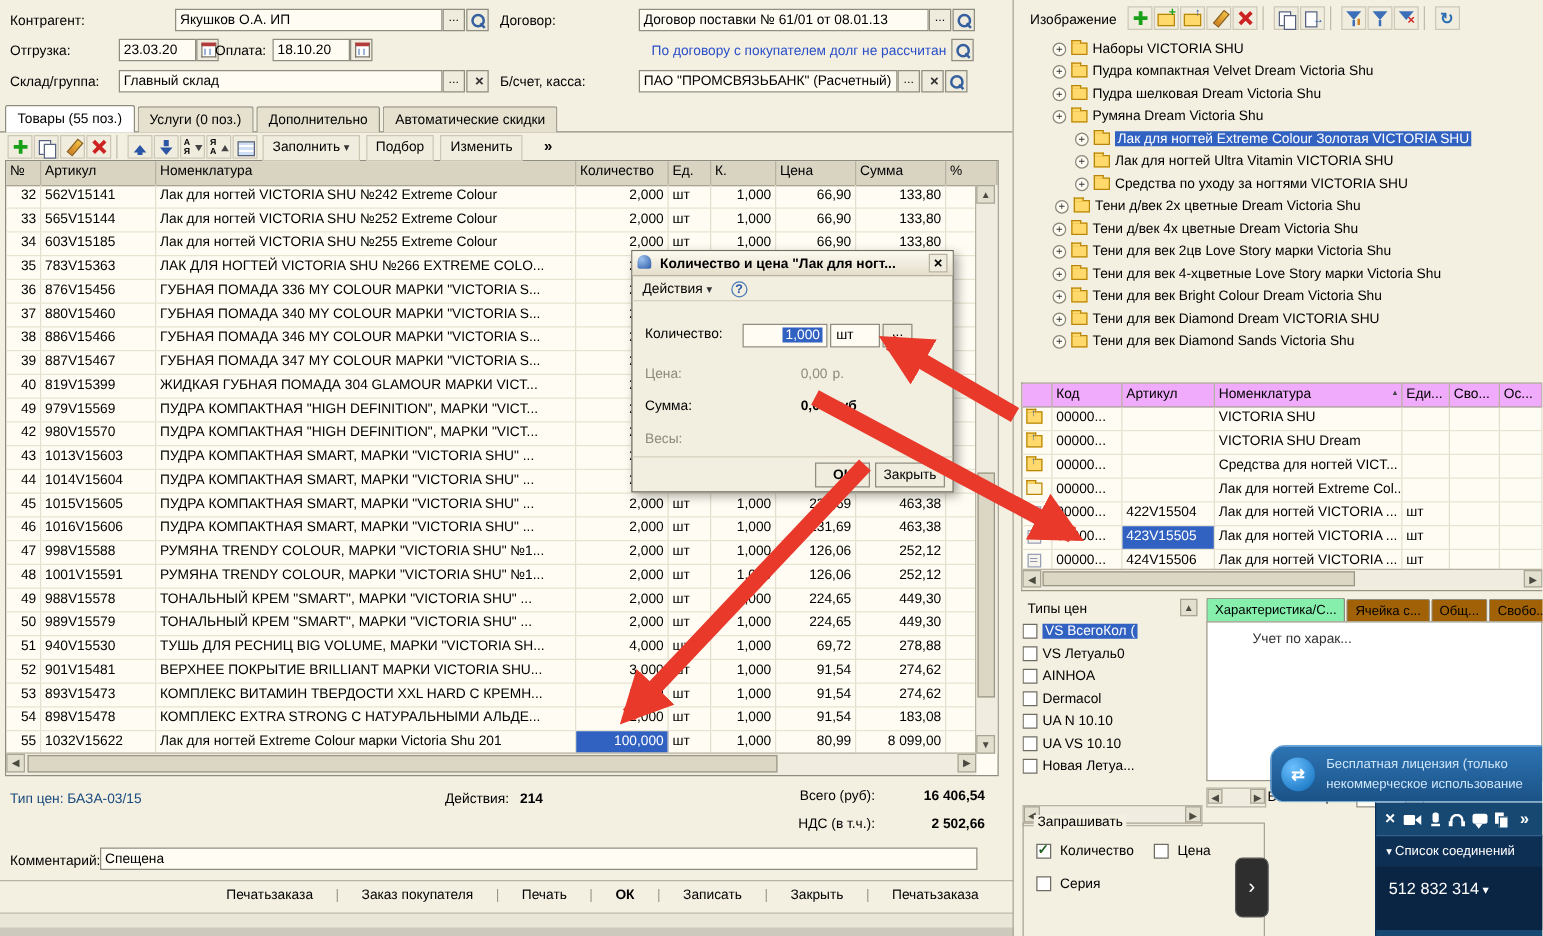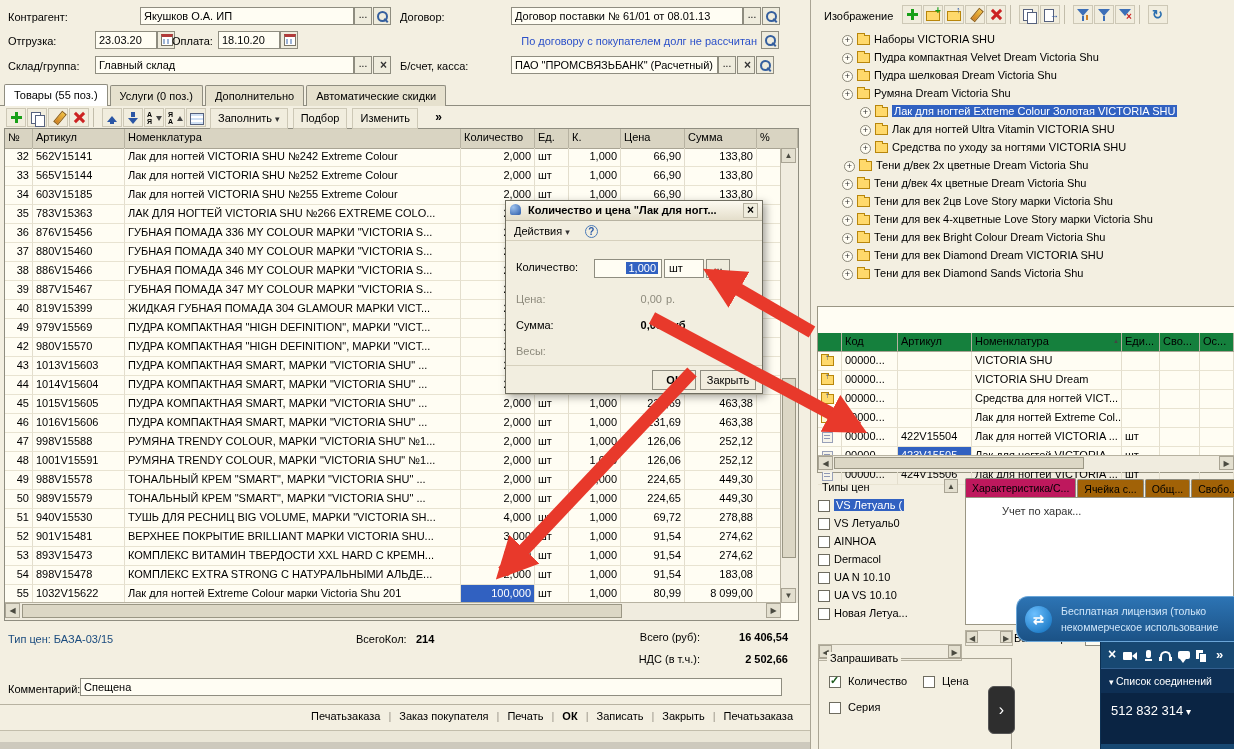--- a/index.html
+++ b/index.html
@@ -79,21 +79,21 @@
   .w-n{width:28px;} .w-art{width:92px;} .w-name{width:336px;} .w-qty{width:74px;} .w-ed{width:34px;}
   .w-k{width:52px;} .w-price{width:64px;} .w-sum{width:72px;} .w-pct{flex:1;}
   .sel-cell{background:#3161c1;color:#fff;}
   .sb{position:absolute;background:#f0ecdf;}
   .sb-btn{position:absolute;width:15px;height:15px;background:#e3dfcf;border:1px solid #a9a494;
       text-align:center;line-height:13px;font-size:8px;color:#4a4a40;box-sizing:border-box;}
   .sb-thumb{position:absolute;background:#dcd7c5;border:1px solid #9a9684;box-sizing:border-box;}
   
   #fbar{position:absolute;left:0;top:704px;width:811px;height:26px;border-top:1px solid #b7b2a1;}
   #fbtns{position:absolute;right:10px;top:5px;white-space:nowrap;}
-  .fbtn{margin:0 8px;}
+  .fbtn{margin:0 18px;}
   .fsep{color:#9b968a;}
   #strip1{position:absolute;left:0;top:730px;width:811px;height:12px;background:#eae6d7;border-top:1px solid #c2bdab;}
   #strip2{position:absolute;left:0;top:742px;width:811px;height:7px;background:#cdc9bd;}
   
   #vdiv{position:absolute;left:810px;top:0;width:1px;height:749px;background:#a9a494;}
   #rtbar{position:absolute;left:902px;top:5px;white-space:nowrap;}
   #tree{position:absolute;left:812px;top:30px;width:420px;height:276px;overflow:hidden;}
   .titem{height:18px;line-height:18px;white-space:nowrap;overflow:hidden;}
   .texp{display:inline-block;width:11px;height:11px;border:1px solid #8a8778;border-radius:50%;background:#fffdf3;
       font-size:9px;line-height:9px;text-align:center;margin-right:4px;vertical-align:middle;box-sizing:border-box;color:#333;}
@@ -103,39 +103,39 @@
       border:1px solid #b8860b;border-bottom:none;}
   .fold.up::after{content:"↑";position:absolute;left:3px;top:-4px;font-size:8px;font-weight:bold;color:#1d3f8f;}
   .fold.open{background:#fdf3cf;}
   .nom{display:inline-block;width:11px;height:11px;background:#f6f4ea;border:1px solid #98a0b8;
       margin:0 4px 0 1px;vertical-align:middle;position:relative;box-sizing:border-box;}
   .nom::after{content:"";position:absolute;left:1px;top:2px;width:6px;height:5px;
       background:repeating-linear-gradient(180deg,#8f98b5 0 1px,transparent 1px 3px);}
   .tlabel.sel{background:#3161c1;color:#fff;padding:0 2px;}
   #rtable{position:absolute;left:817px;top:306px;width:417px;height:167px;border:1px solid #9a9684;border-right:none;
       background:#fffdf3;box-sizing:border-box;}
-  #rhead{display:flex;height:18px;background:#15803d;border-bottom:1px solid #a9a494;margin-top:26px;}
+  #rhead{display:flex;height:18px;background:#f0abfc;border-bottom:1px solid #a9a494;}
   .rhc{border-right:1px solid #b7b2a1;padding:2px 3px;box-sizing:border-box;white-space:nowrap;overflow:hidden;position:relative;}
   .rw-ico{width:24px;} .rw-code{width:56px;} .rw-art{width:74px;} .rw-name{width:150px;}
   .rw-unit{width:38px;} .rw-svo{width:40px;} .rw-os{flex:1;}
   .sortmark::after{content:"▲";font-size:6px;position:absolute;right:2px;top:5px;color:#444;}
   .rrow{display:flex;height:19px;}
   .rc{border-right:1px solid #e3decd;border-bottom:1px solid #e8e3d1;padding:2px 3px;box-sizing:border-box;
       white-space:nowrap;overflow:hidden;}
   
   #plist{position:absolute;left:818px;top:496px;width:142px;height:148px;overflow:hidden;}
   .pitem{height:18px;line-height:18px;white-space:nowrap;overflow:hidden;}
   .cb{display:inline-block;width:12px;height:12px;background:#fff;border:1px solid #6e6c60;
       vertical-align:middle;margin-right:4px;position:relative;box-sizing:border-box;}
   .cb.ck::after{content:"✓";position:absolute;left:0px;top:-3px;font-size:11px;font-weight:bold;color:#1e5c1e;}
   .plabel.sel{background:#3161c1;color:#fff;padding:0 2px;}
   #ctabs{position:absolute;left:965px;top:478px;height:19px;white-space:nowrap;}
   .ctab{display:inline-block;height:18px;line-height:18px;padding:0 6px;border:1px solid #8f8d80;border-bottom:none;
       background:#a16207;margin-right:1px;border-radius:2px 2px 0 0;font-size:10.5px;vertical-align:bottom;}
-  .ctab.active{background:#be185d;height:19px;}
+  .ctab.active{background:#86efac;height:19px;}
   #cbox{position:absolute;left:965px;top:497px;width:269px;height:128px;background:#fff;border:1px solid #9a9684;box-sizing:border-box;}
   #rq{position:absolute;left:818px;top:658px;width:192px;height:90px;border:1px solid #a9a494;}
   #rq .legend{position:absolute;left:8px;top:-7px;background:#f3efe1;padding:0 3px;}
   .rq{position:absolute;white-space:nowrap;}
   .rq0{left:10px;top:16px;} .rq1{left:104px;top:16px;} .rq2{left:10px;top:42px;}
   .vsel{position:absolute;left:1085px;top:629px;width:54px;height:17px;background:#fffdf3;border:1px solid #8f8d80;
       box-sizing:border-box;padding:1px 3px;overflow:hidden;white-space:nowrap;}
   .vsel::after{content:"▾";position:absolute;right:1px;top:1px;font-size:9px;background:#e3dfcf;width:12px;text-align:center;height:13px;border-left:1px solid #a9a494;}
   
   #tv-bubble{position:absolute;left:1016px;top:596px;width:218px;height:46px;z-index:30;
@@ -524,21 +524,21 @@
     <span class="sb-thumb" style="left:1px;top:230px;width:14px;height:180px"></span>
   </div>
   <div class="sb" style="left:0;right:17px;bottom:0;height:17px;border-top:1px solid #b7b2a1">
     <span class="sb-btn" style="left:0;top:0">◀</span>
     <span class="sb-btn" style="right:0;top:0">▶</span>
     <span class="sb-thumb" style="left:17px;top:1px;width:600px;height:14px"></span>
   </div>
 </div>
 
 <span class="lbl" style="left:8px;top:630px;color:#1a4b7e">Тип цен: БАЗА-03/15</span>
-<span class="lbl" style="left:356px;top:630px">ВсегоКол:</span>
+<span class="lbl" style="left:356px;top:630px">Действия:</span>
 <span class="lbl b" style="left:416px;top:630px">214</span>
 <span class="lbl" style="left:560px;top:628px;width:140px;text-align:right">Всего (руб):</span>
 <span class="lbl b" style="left:700px;top:628px;width:88px;text-align:right">16 406,54</span>
 <span class="lbl" style="left:560px;top:650px;width:140px;text-align:right">НДС (в т.ч.):</span>
 <span class="lbl b" style="left:700px;top:650px;width:88px;text-align:right">2 502,66</span>
 <span class="lbl" style="left:8px;top:680px">Комментарий:</span>
 <div class="inp" style="left:80px;top:678px;width:702px">Спещена</div>
 
 <div id="fbar">
     <div id="fbtns"><span class="fbtn">Печатьзаказа</span><span class="fsep">|</span><span class="fbtn">Заказ покупателя</span><span class="fsep">|</span><span class="fbtn">Печать</span><span class="fsep">|</span><span class="fbtn b">ОК</span><span class="fsep">|</span><span class="fbtn">Записать</span><span class="fsep">|</span><span class="fbtn">Закрыть</span><span class="fsep">|</span><span class="fbtn">Печатьзаказа</span></div>
@@ -644,21 +644,21 @@
   <div class="sb" style="left:0;right:0;bottom:0;height:16px;border-top:1px solid #b7b2a1">
     <span class="sb-btn" style="left:0;top:0;height:14px">◀</span>
     <span class="sb-btn" style="right:0;top:0;height:14px">▶</span>
     <span class="sb-thumb" style="left:16px;top:1px;width:250px;height:12px"></span>
   </div>
 </div>
 
 <span class="lbl" style="left:822px;top:478px">Типы цен</span>
 <span class="sb-btn" style="position:absolute;left:944px;top:479px;width:14px;height:14px">▲</span>
 <div id="plist">
-    <div class="pitem"><span class="cb"></span><span class="plabel sel">VS Летуаль (</span></div>
+    <div class="pitem"><span class="cb"></span><span class="plabel sel">VS ВсегоКол (</span></div>
     <div class="pitem"><span class="cb"></span><span class="plabel">VS Летуаль0</span></div>
     <div class="pitem"><span class="cb"></span><span class="plabel">AINHOA</span></div>
     <div class="pitem"><span class="cb"></span><span class="plabel">Dermacol</span></div>
     <div class="pitem"><span class="cb"></span><span class="plabel">UA N 10.10</span></div>
     <div class="pitem"><span class="cb"></span><span class="plabel">UA VS 10.10</span></div>
     <div class="pitem"><span class="cb"></span><span class="plabel">Новая Летуа...</span></div>
   </div>
 <div class="sb" style="left:818px;top:644px;width:142px;height:15px;border:1px solid #b7b2a1">
   <span class="sb-btn" style="left:0;top:0;width:13px;height:13px">◀</span>
   <span class="sb-btn" style="right:0;top:0;width:13px;height:13px">▶</span>

